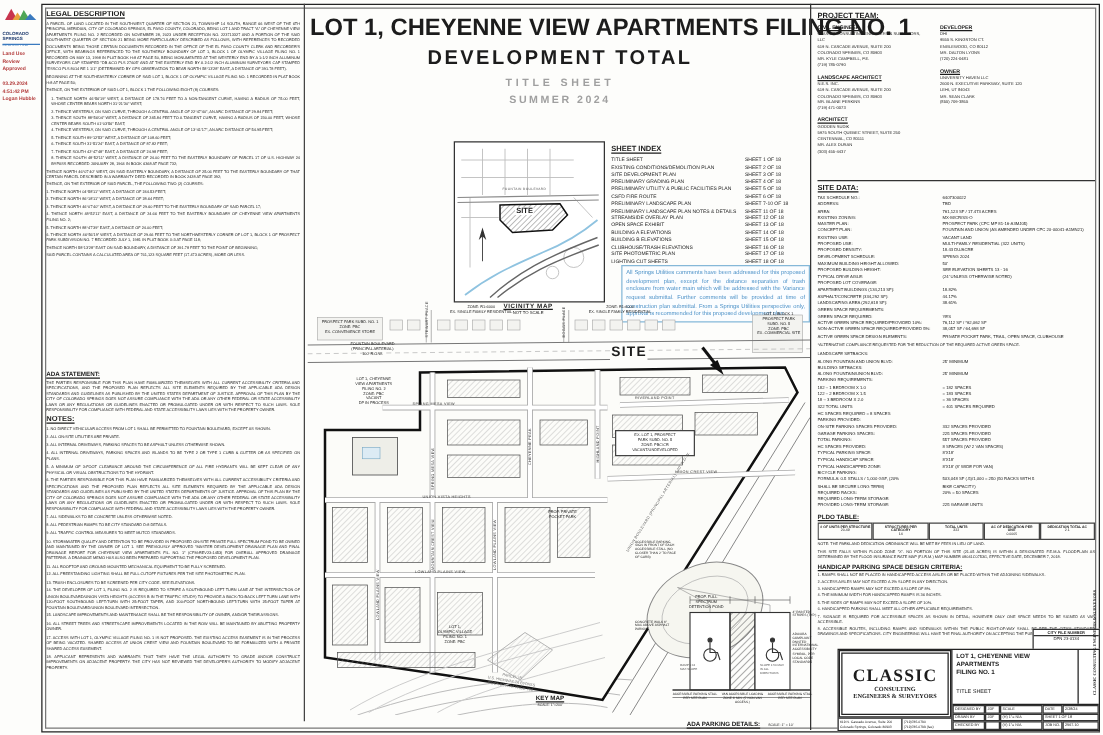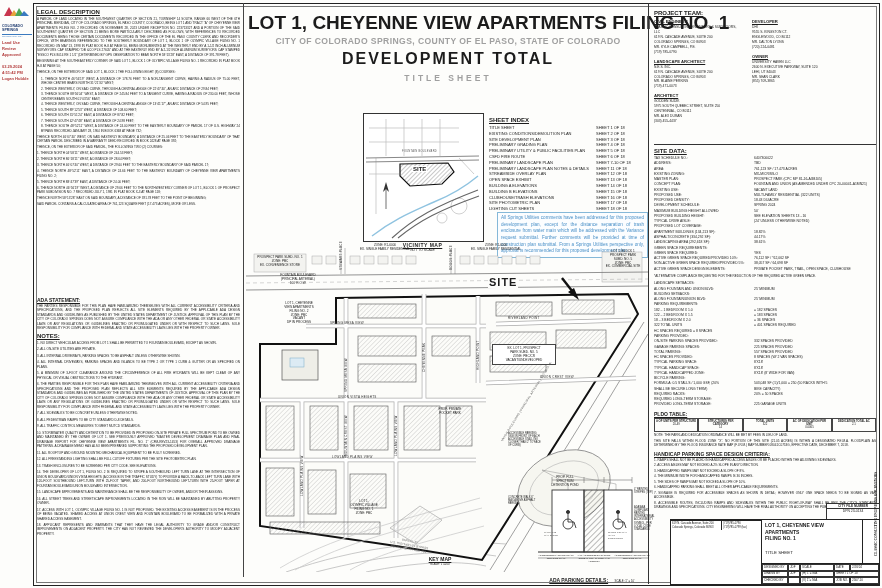--- a/index.html
+++ b/index.html
@@ -121,23 +121,23 @@
         <div class="t30 nitem">14. THE DEVELOPER OF LOT 1, FILING NO. 2 IS REQUIRED TO STRIPE A SOUTHBOUND LEFT TURN LANE AT THE INTERSECTION OF UNION BOULEVARD/UNION VISTA HEIGHTS (ACCESS B IN THE TRAFFIC STUDY) TO PROVIDE A BACK-TO-BACK LEFT TURN LANE WITH 120-FOOT SOUTHBOUND LEFT-TURN WITH 25-FOOT TAPER, AND 200-FOOT NORTHBOUND LEFT-TURN WITH 25-FOOT TAPER AT FOUNTAIN BOULEVARD/UNION BOULEVARD INTERSECTION.</div>
         <div class="t30 nitem">15. LANDSCAPE IMPROVEMENTS AND MAINTENANCE SHALL BE THE RESPONSIBILITY OF OWNER, AND/OR THEIR ASSIGNS.</div>
         <div class="t30 nitem">16. ALL STREET TREES AND STREETSCAPE IMPROVEMENTS LOCATED IN THE ROW WILL BE MAINTAINED BY ABUTTING PROPERTY OWNER.</div>
         <div class="t30 nitem">17. ACCESS WITH LOT 1, OLYMPIC VILLAGE FILING NO. 1 IS NOT PROPOSED. THE EXISTING ACCESS EASEMENT IS IN THE PROCESS OF BEING VACATED. SHARED ACCESS AT UNION CREST VIEW AND FOUNTAIN BOULEVARD TO BE FORMALIZED WITH A PRIVATE SHARED ACCESS EASEMENT.</div>
         <div class="t30 nitem">18. APPLICANT REPRESENTS AND WARRANTS THAT THEY HAVE THE LEGAL AUTHORITY TO GRADE AND/OR CONSTRUCT IMPROVEMENTS ON ADJACENT PROPERTY. THE CITY HAS NOT REVIEWED THE DEVELOPER'S AUTHORITY TO MODIFY ADJACENT PROPERTY.</div>
       </div>
   </div>
 
   <div class="abs ctr" style="left:248px;top:12px;width:400px;">
     <div style="font-size:19px;font-weight:bold;white-space:nowrap;letter-spacing:0;">LOT 1, CHEYENNE VIEW APARTMENTS FILING NO. 1</div>
-    <div class="gray" style="font-size:8.6px;font-weight:bold;margin-top:2px;letter-spacing:.4px;">CITY OF COLORADO SPRINGS, COUNTY OF EL PASO, STATE OF COLORADO</div>
     <div style="font-size:16px;font-weight:bold;letter-spacing:2px;margin-top:4px;">DEVELOPMENT TOTAL</div>
     <div class="gray" style="font-size:8.5px;font-weight:bold;letter-spacing:3px;margin-top:5px;">TITLE SHEET</div>
+    <div class="gray" style="font-size:8.5px;font-weight:bold;letter-spacing:2px;margin-top:3px;">SUMMER 2024</div>
   </div>
 
   <div class="abs" style="left:363px;top:113px;width:119px;height:127px;border:1px solid #333;background:#fff;">
     <svg width="117" height="125" viewBox="0 0 117 125">
       <defs>
         <pattern id="hatchV" width="3" height="3" patternTransform="rotate(45)" patternUnits="userSpaceOnUse">
           <line x1="0" y1="0" x2="0" y2="3" stroke="#777" stroke-width="0.8"></line>
         </pattern>
       </defs>
       <g stroke="#bbb" stroke-width="0.7">
@@ -836,20 +836,25 @@
   </div>
 
   <div class="abs" style="left:826px;top:503px;width:52px;height:16px;border:0.8px solid #333;background:#fff;">
     <div style="font-size:3.2px;font-weight:bold;text-align:center;border-bottom:0.5px solid #333;">CITY FILE NUMBER</div>
     <div style="font-size:3.4px;text-align:center;">DPN 23-0134</div>
   </div>
 
   <div class="abs" style="left:670px;top:519px;width:208px;height:64px;border:1px solid #222;background:#fff;display:flex;">
 
     <div style="width:90px;border-right:1px solid #222;display:flex;flex-direction:column;">
+      <div style="flex:1;margin:2px;border:1.2px solid #222;outline:0.5px solid #222;outline-offset:1px;display:flex;flex-direction:column;align-items:center;justify-content:center;">
+        <div style="font-family:'Liberation Serif',serif;font-size:14px;font-weight:bold;letter-spacing:1px;">CLASSIC</div>
+        <div style="font-family:'Liberation Serif',serif;font-size:5px;font-weight:bold;">CONSULTING</div>
+        <div style="font-family:'Liberation Serif',serif;font-size:5px;font-weight:bold;">ENGINEERS &amp; SURVEYORS</div>
+      </div>
       <div style="display:flex;border-top:0.8px solid #222;">
         <div style="flex:1.3;font-size:2.7px;line-height:1.3;padding:1px;border-right:0.5px solid #222;">
           <div>619 N. Cascade Avenue, Suite 200</div>
           <div>Colorado Springs, Colorado 80903</div>
         </div>
         <div style="flex:1;font-size:2.7px;line-height:1.3;padding:1px;">
           <div>(719)785-0790</div>
           <div>(719)785-0799 (fax)</div>
         </div>
       </div>

